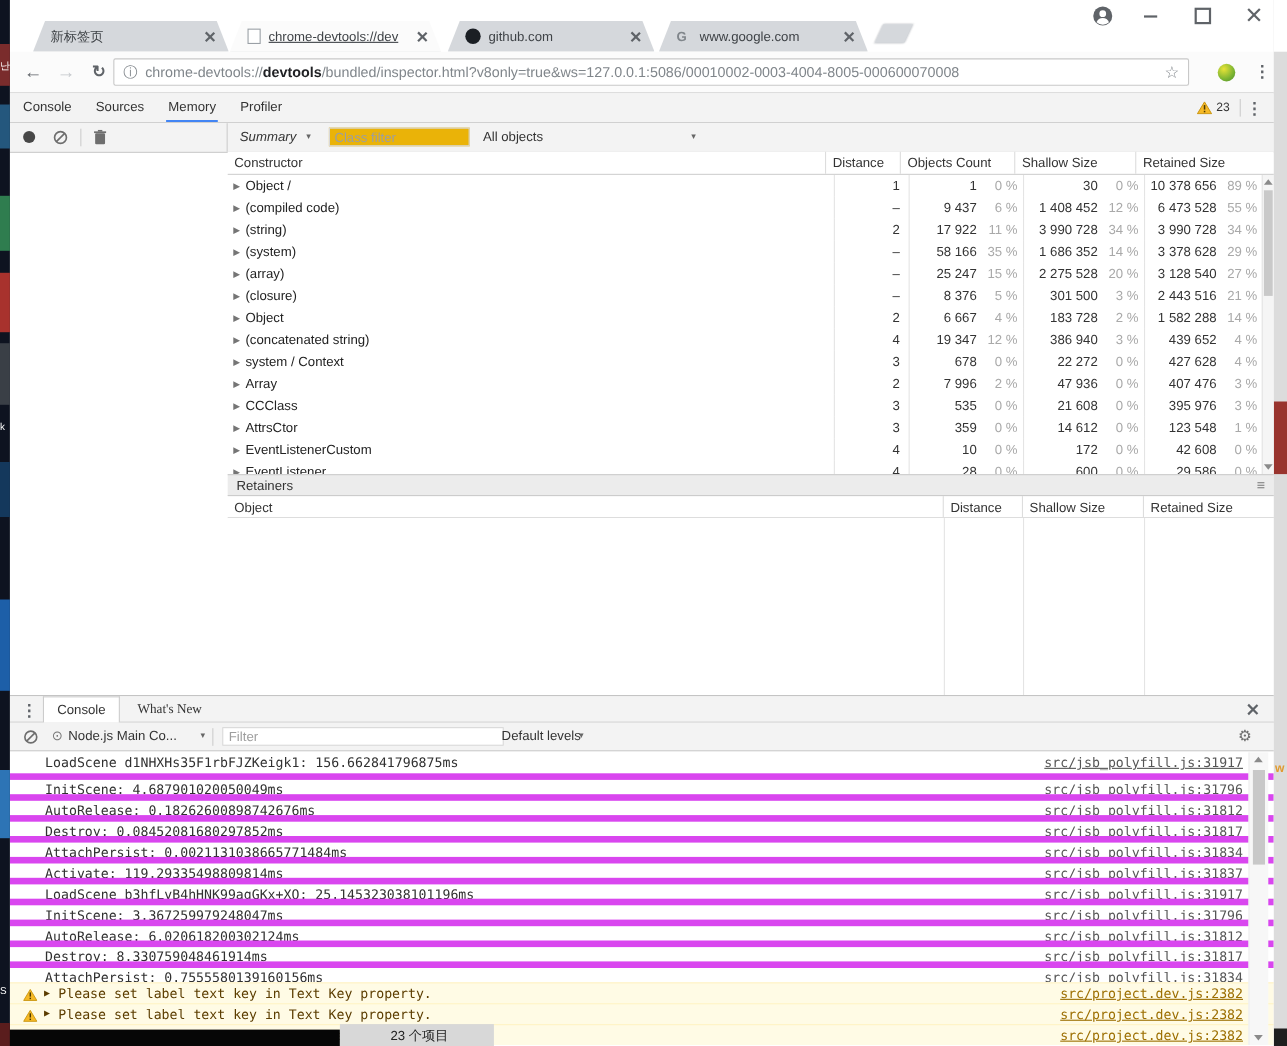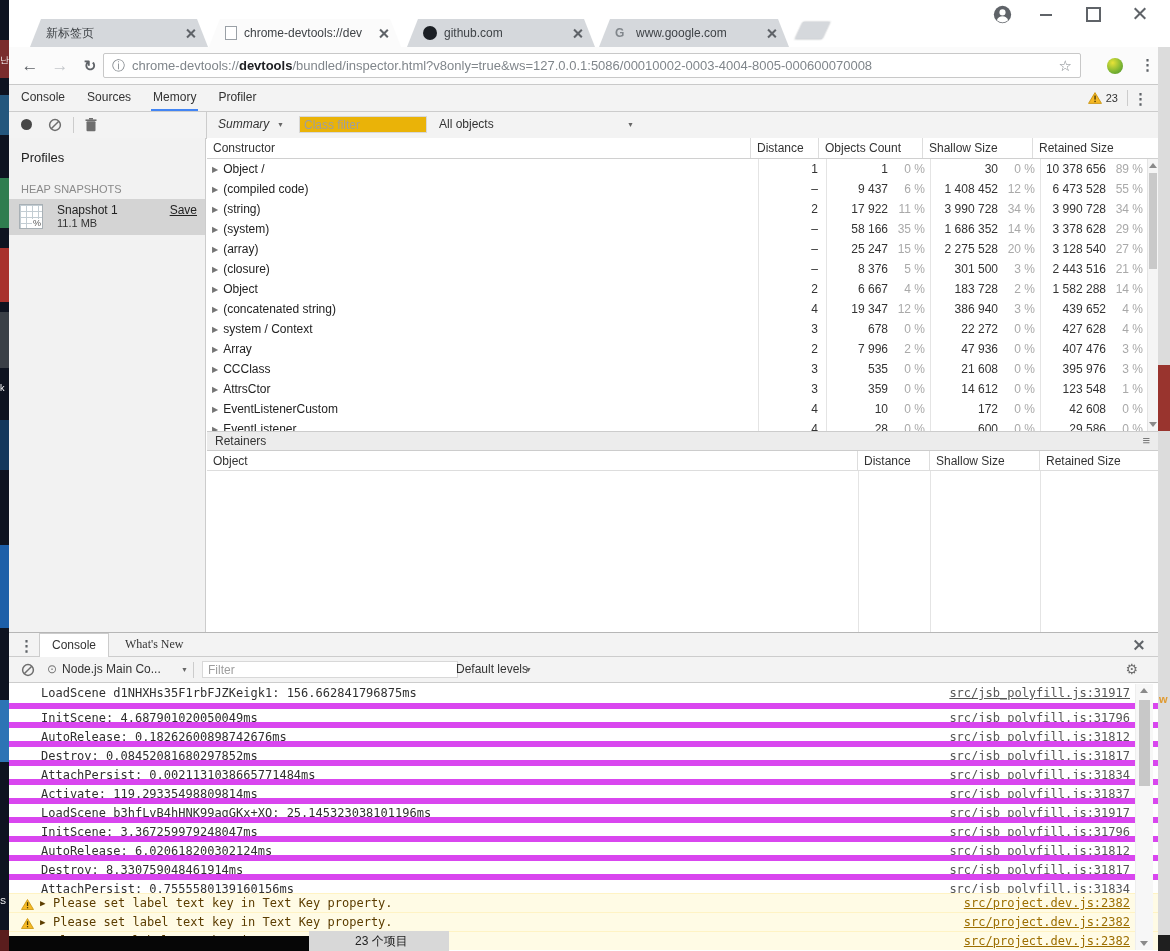--- a/index.html
+++ b/index.html
@@ -185,21 +185,21 @@
           </svg>
       </span>
       <span class="win-min"></span>
       <span class="win-max"></span>
       <span class="win-close"></span>
       <div id="tab-strip">
           <div class="tab" style="left: 21px; width: 178px;">
             <span class="title">新标签页</span>
             <span class="tab-close"></span>
           </div>
-          <div class="tab active" style="left: 200px; width: 192px;">
+          <div class="tab active" style="left: 200px; width: 192px; text-decoration: underline;">
             <span class="favicon fav-doc"></span>
             <span class="title">chrome-devtools://dev</span>
             <span class="tab-close"></span>
           </div>
           <div class="tab" style="left: 398px; width: 188px;">
             <span class="favicon fav-github"></span>
             <span class="title">github.com</span>
             <span class="tab-close"></span>
           </div>
           <div class="tab" style="left: 590px; width: 190px;">
@@ -260,30 +260,20 @@
             </svg>
         </span>
         <span class="tb-sidebar-sep"></span>
         <span class="tb-label lbl-summary">Summary</span>
         <span class="caret caret-summary"></span>
         <input class="tb-classfilter" placeholder="Class filter" style="">
         <span class="tb-label lbl-allobjects">All objects</span>
         <span class="caret caret-allobjects"></span>
       </div>
       <div class="dt-body">
-        <div class="dt-sidebar">
-          <div class="sb-title">Profiles</div>
-          <div class="sb-section">HEAP SNAPSHOTS</div>
-          <div class="sb-item">
-            <span class="sb-icon"></span>
-            <span class="sb-name">Snapshot 1</span>
-            <span class="sb-size">11.1 MB</span>
-            <span class="sb-save">Save</span>
-          </div>
-        </div>
         <div class="dt-main">
           <div class="grid-header" id="grid-header">
               <div class="gh-cell c0">Constructor</div>
               <div class="gh-cell c1">Distance</div>
               <div class="gh-cell c2">Objects Count</div>
               <div class="gh-cell c3">Shallow Size</div>
               <div class="gh-cell c4">Retained Size</div>
             </div>
           <div class="grid-rows" id="grid-rows">
             <div class="grid-row">

